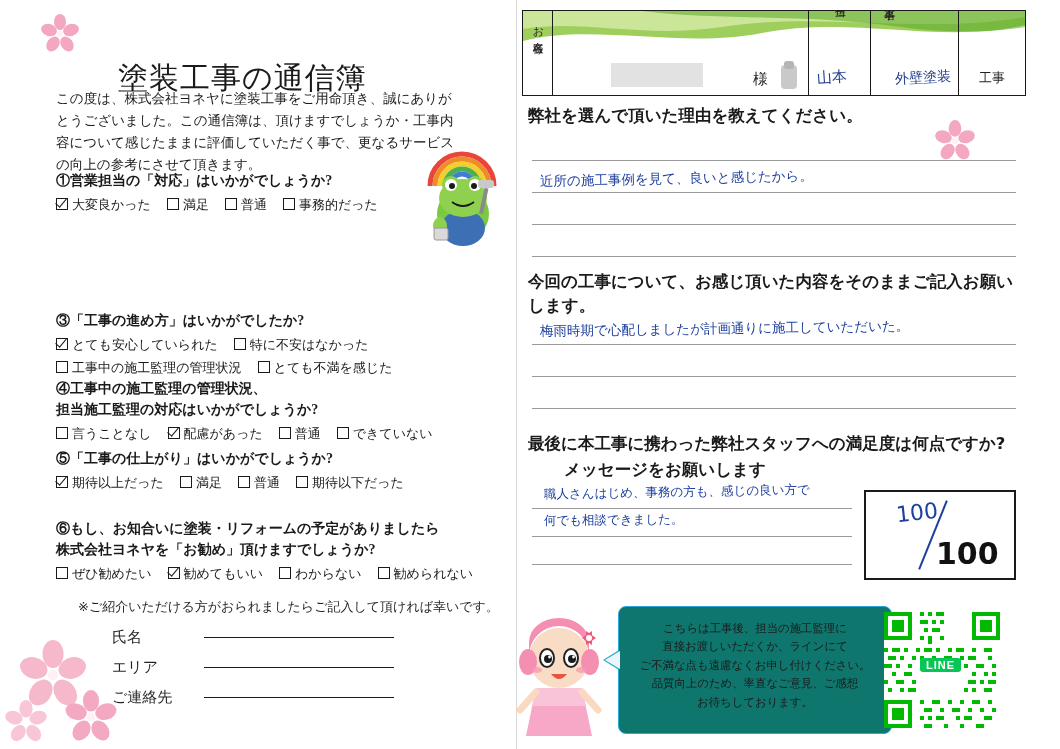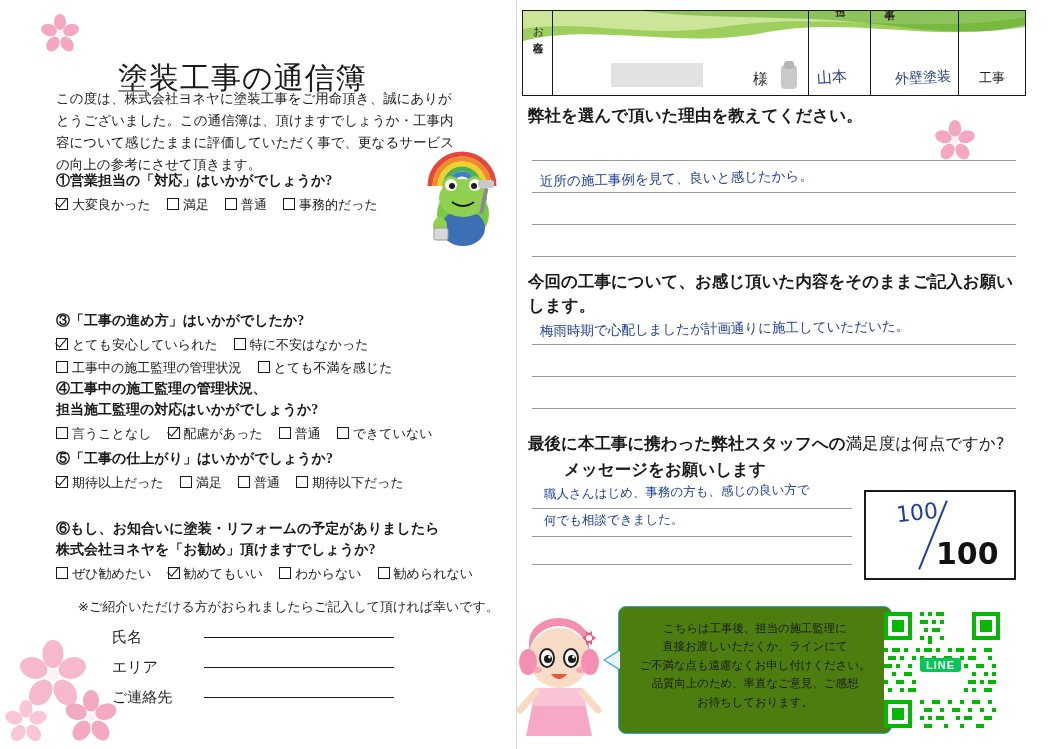--- a/index.html
+++ b/index.html
@@ -233,21 +233,21 @@
     border-bottom: 1px solid #9a9a9a;
   }
   .hw {
     position: absolute;
     font-family: "DejaVu Sans", sans-serif;
     color: #1d3f9e;
     font-size: 13.5px;
     white-space: nowrap;
   }
   .hl {
-    font-weight: normal;
+    font-weight: bold;
     position: relative;
     display: inline-block;
   }
   .hl::after {
     content: "";
     position: absolute;
     left: 0; right: 0; bottom: 1px;
     height: 7px;
     background: #f4ef4a;
     opacity: .75;
@@ -289,21 +289,21 @@
   
   .bottom {
     position: absolute;
     left: 506px; top: 600px;
     width: 384px; height: 138px;
   }
   .bluebox {
     position: absolute;
     left: 112px; top: 6px;
     width: 272px; height: 126px;
-    background: #4d7c0f;
+    background: #0f766e;
     border: 1px solid #2aa8d8;
     border-radius: 8px;
   }
   .bluebox p {
     margin: 0;
     font-size: 11.4px;
     line-height: 1.62;
     text-align: center;
     font-family: "DejaVu Sans", sans-serif;
     color: #1a1a1a;

